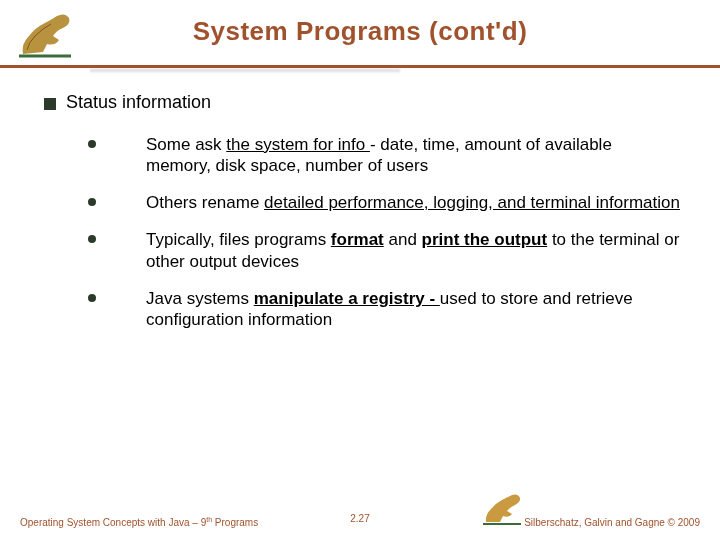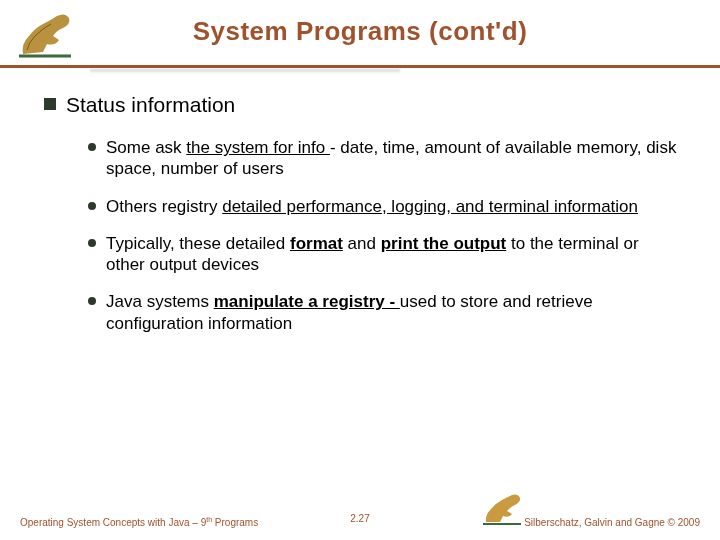--- a/index.html
+++ b/index.html
@@ -78,31 +78,32 @@
     margin-bottom: 14px;
   }
   .l2 .sq {
     flex: 0 0 12px;
     width: 12px; height: 12px;
     background: #2b3a2b;
     margin-top: 6px;
     margin-right: 10px;
   }
   .l2 .txt {
-    font-size: 21px;
+    font-size: 18px;
     line-height: 1.2;
   }
   .subs {
     padding-left: 44px;
     padding-top: 6px;
   }
   .l3 {
     display: flex;
     align-items: flex-start;
     margin-bottom: 16px;
+    gap: 40px;
   }
   .l3 .dot {
     flex: 0 0 8px;
     width: 8px; height: 8px;
     border-radius: 50%;
     background: #2b3a2b;
     margin-top: 6px;
     margin-right: 10px;
   }
   .l3 .txt {
@@ -172,28 +173,28 @@
       <div class="l3">
         <div class="dot"></div>
         <div class="txt">
           <span>Some ask </span><span class="u">the system for info </span><span>- date, time, amount of available memory, disk space, number of users</span>
         </div>
       </div>
 
       <div class="l3">
         <div class="dot"></div>
         <div class="txt">
-          <span>Others registry </span><span class="u">detailed performance, logging, and terminal information</span>
-        </div>
-      </div>
-
-      <div class="l3">
-        <div class="dot"></div>
-        <div class="txt">
-          <span>Typically, these detailed </span><span class="b">format</span><span> and </span><span class="b">print the output</span><span> to the terminal or other output devices</span>
+          <span>Others rename </span><span class="u">detailed performance, logging, and terminal information</span>
+        </div>
+      </div>
+
+      <div class="l3">
+        <div class="dot"></div>
+        <div class="txt">
+          <span>Typically, files programs </span><span class="b">format</span><span> and </span><span class="b">print the output</span><span> to the terminal or other output devices</span>
         </div>
       </div>
 
       <div class="l3">
         <div class="dot"></div>
         <div class="txt">
           <span>Java systems </span><span class="b">manipulate  a registry - </span><span>used to store and retrieve configuration information</span>
         </div>
       </div>
 

